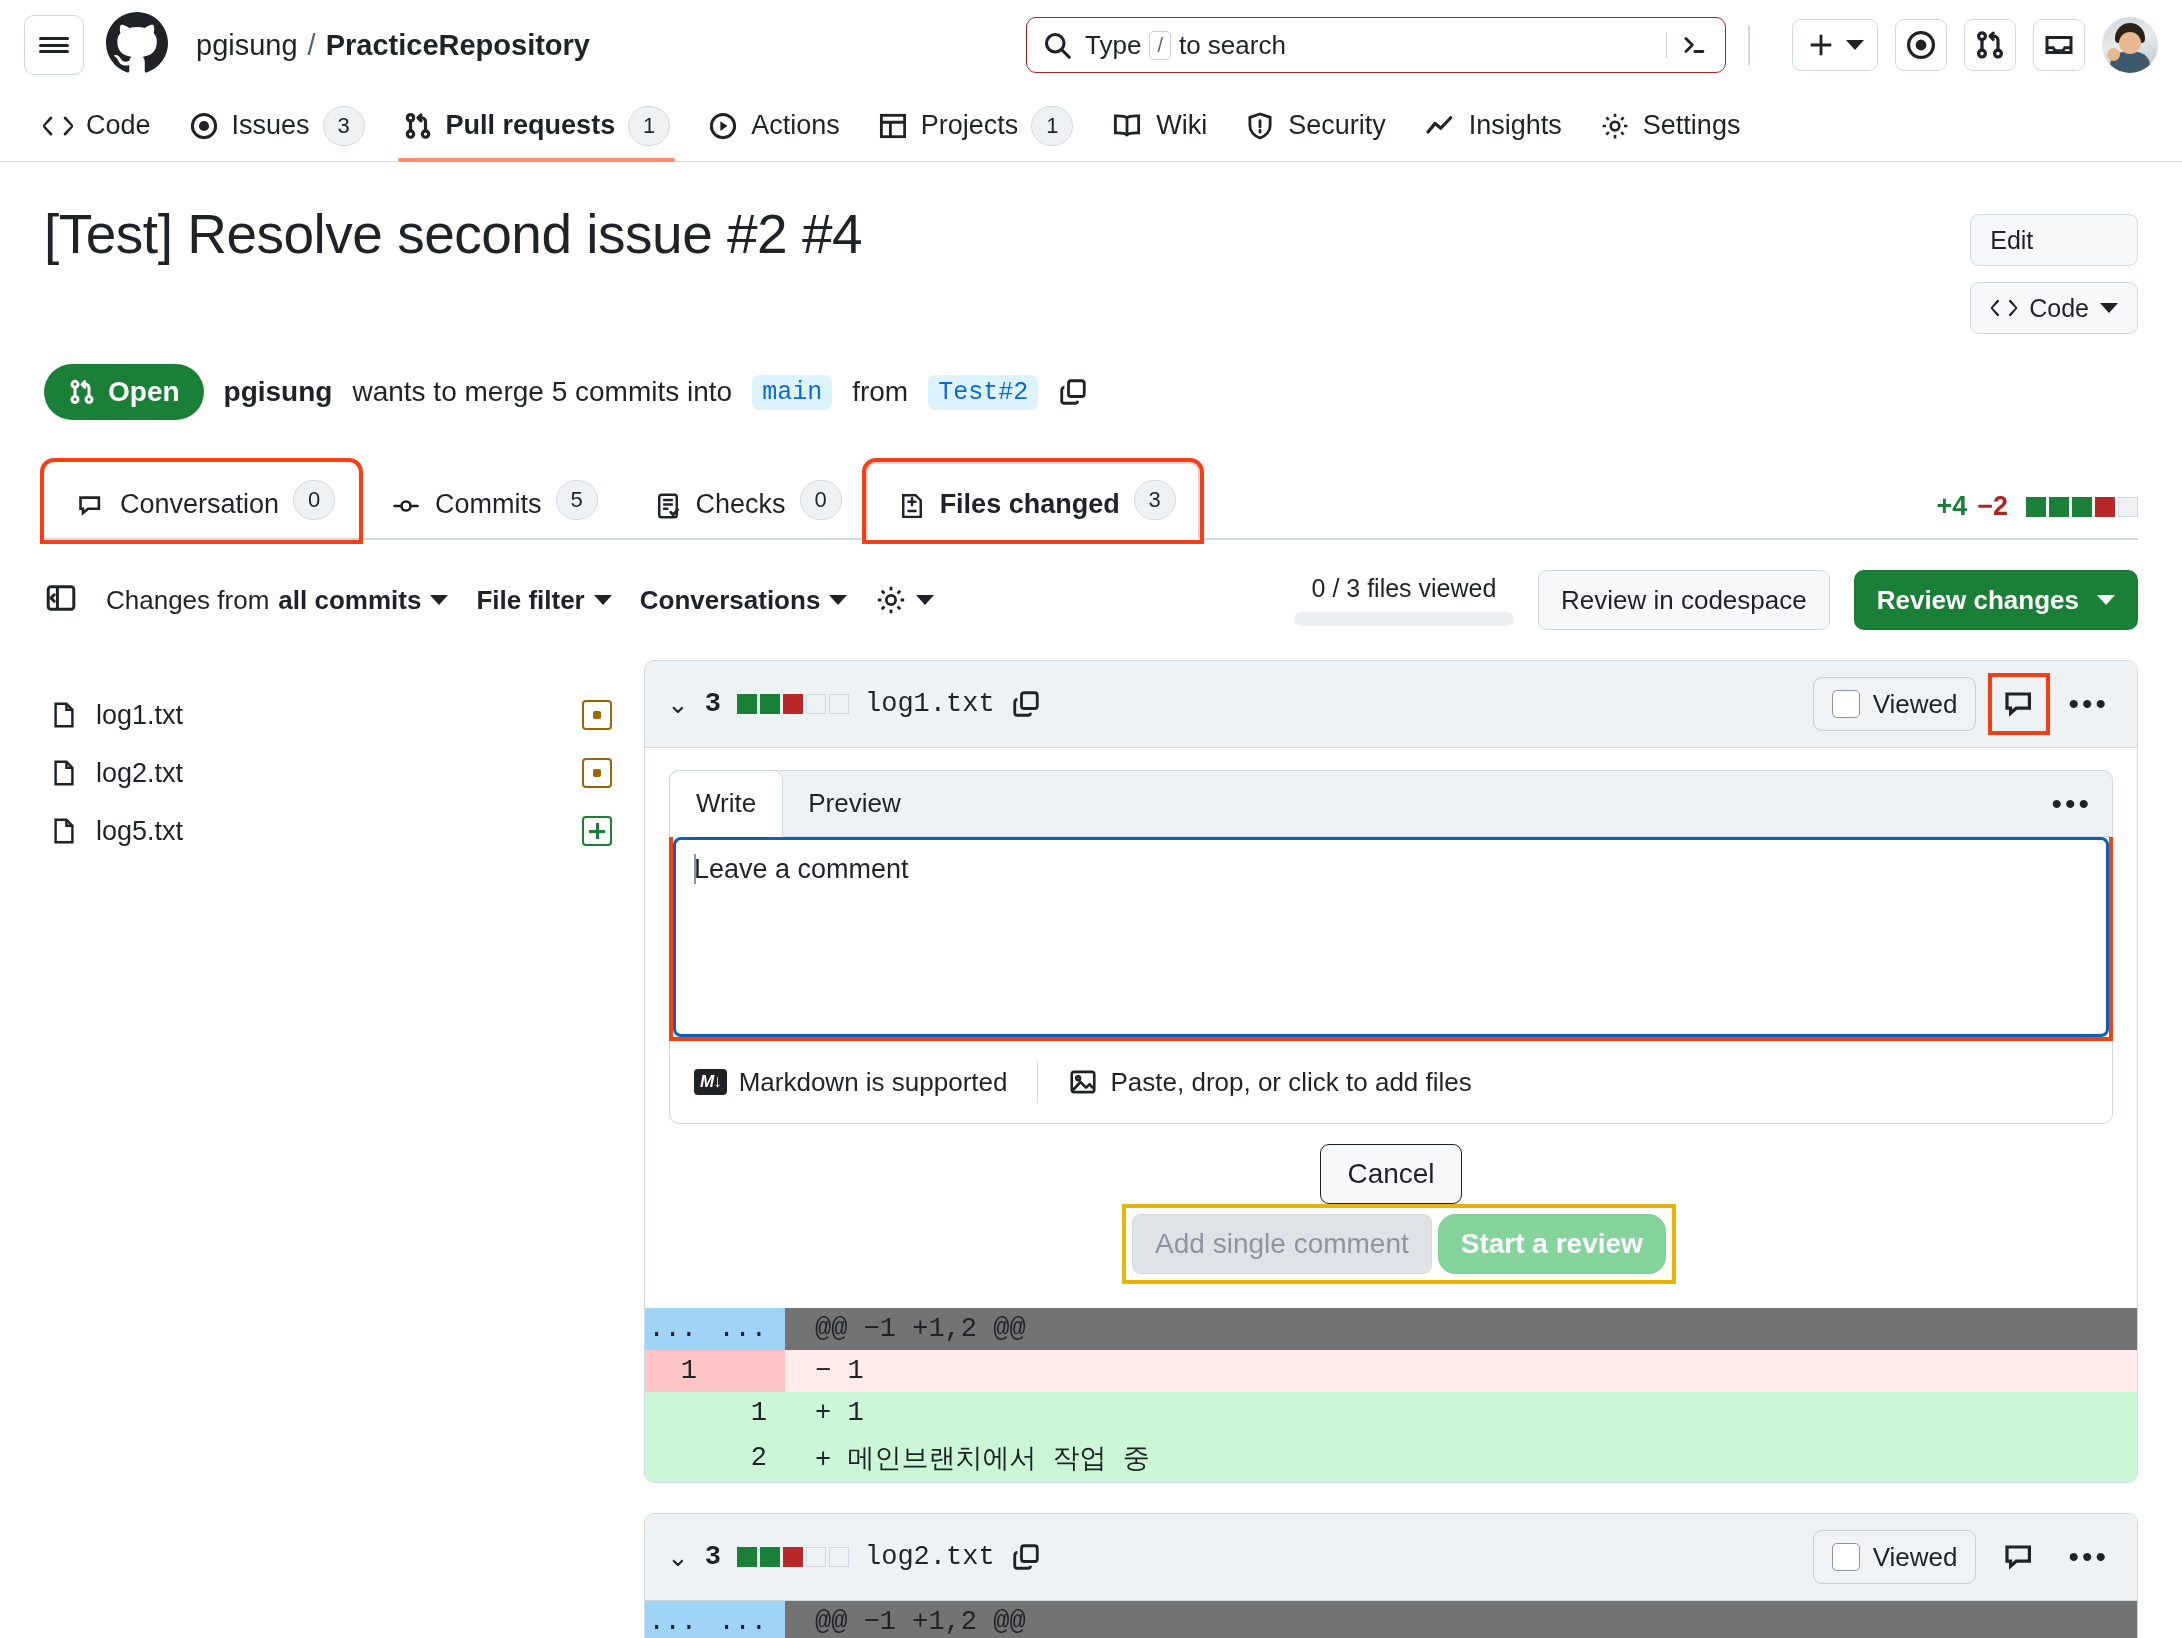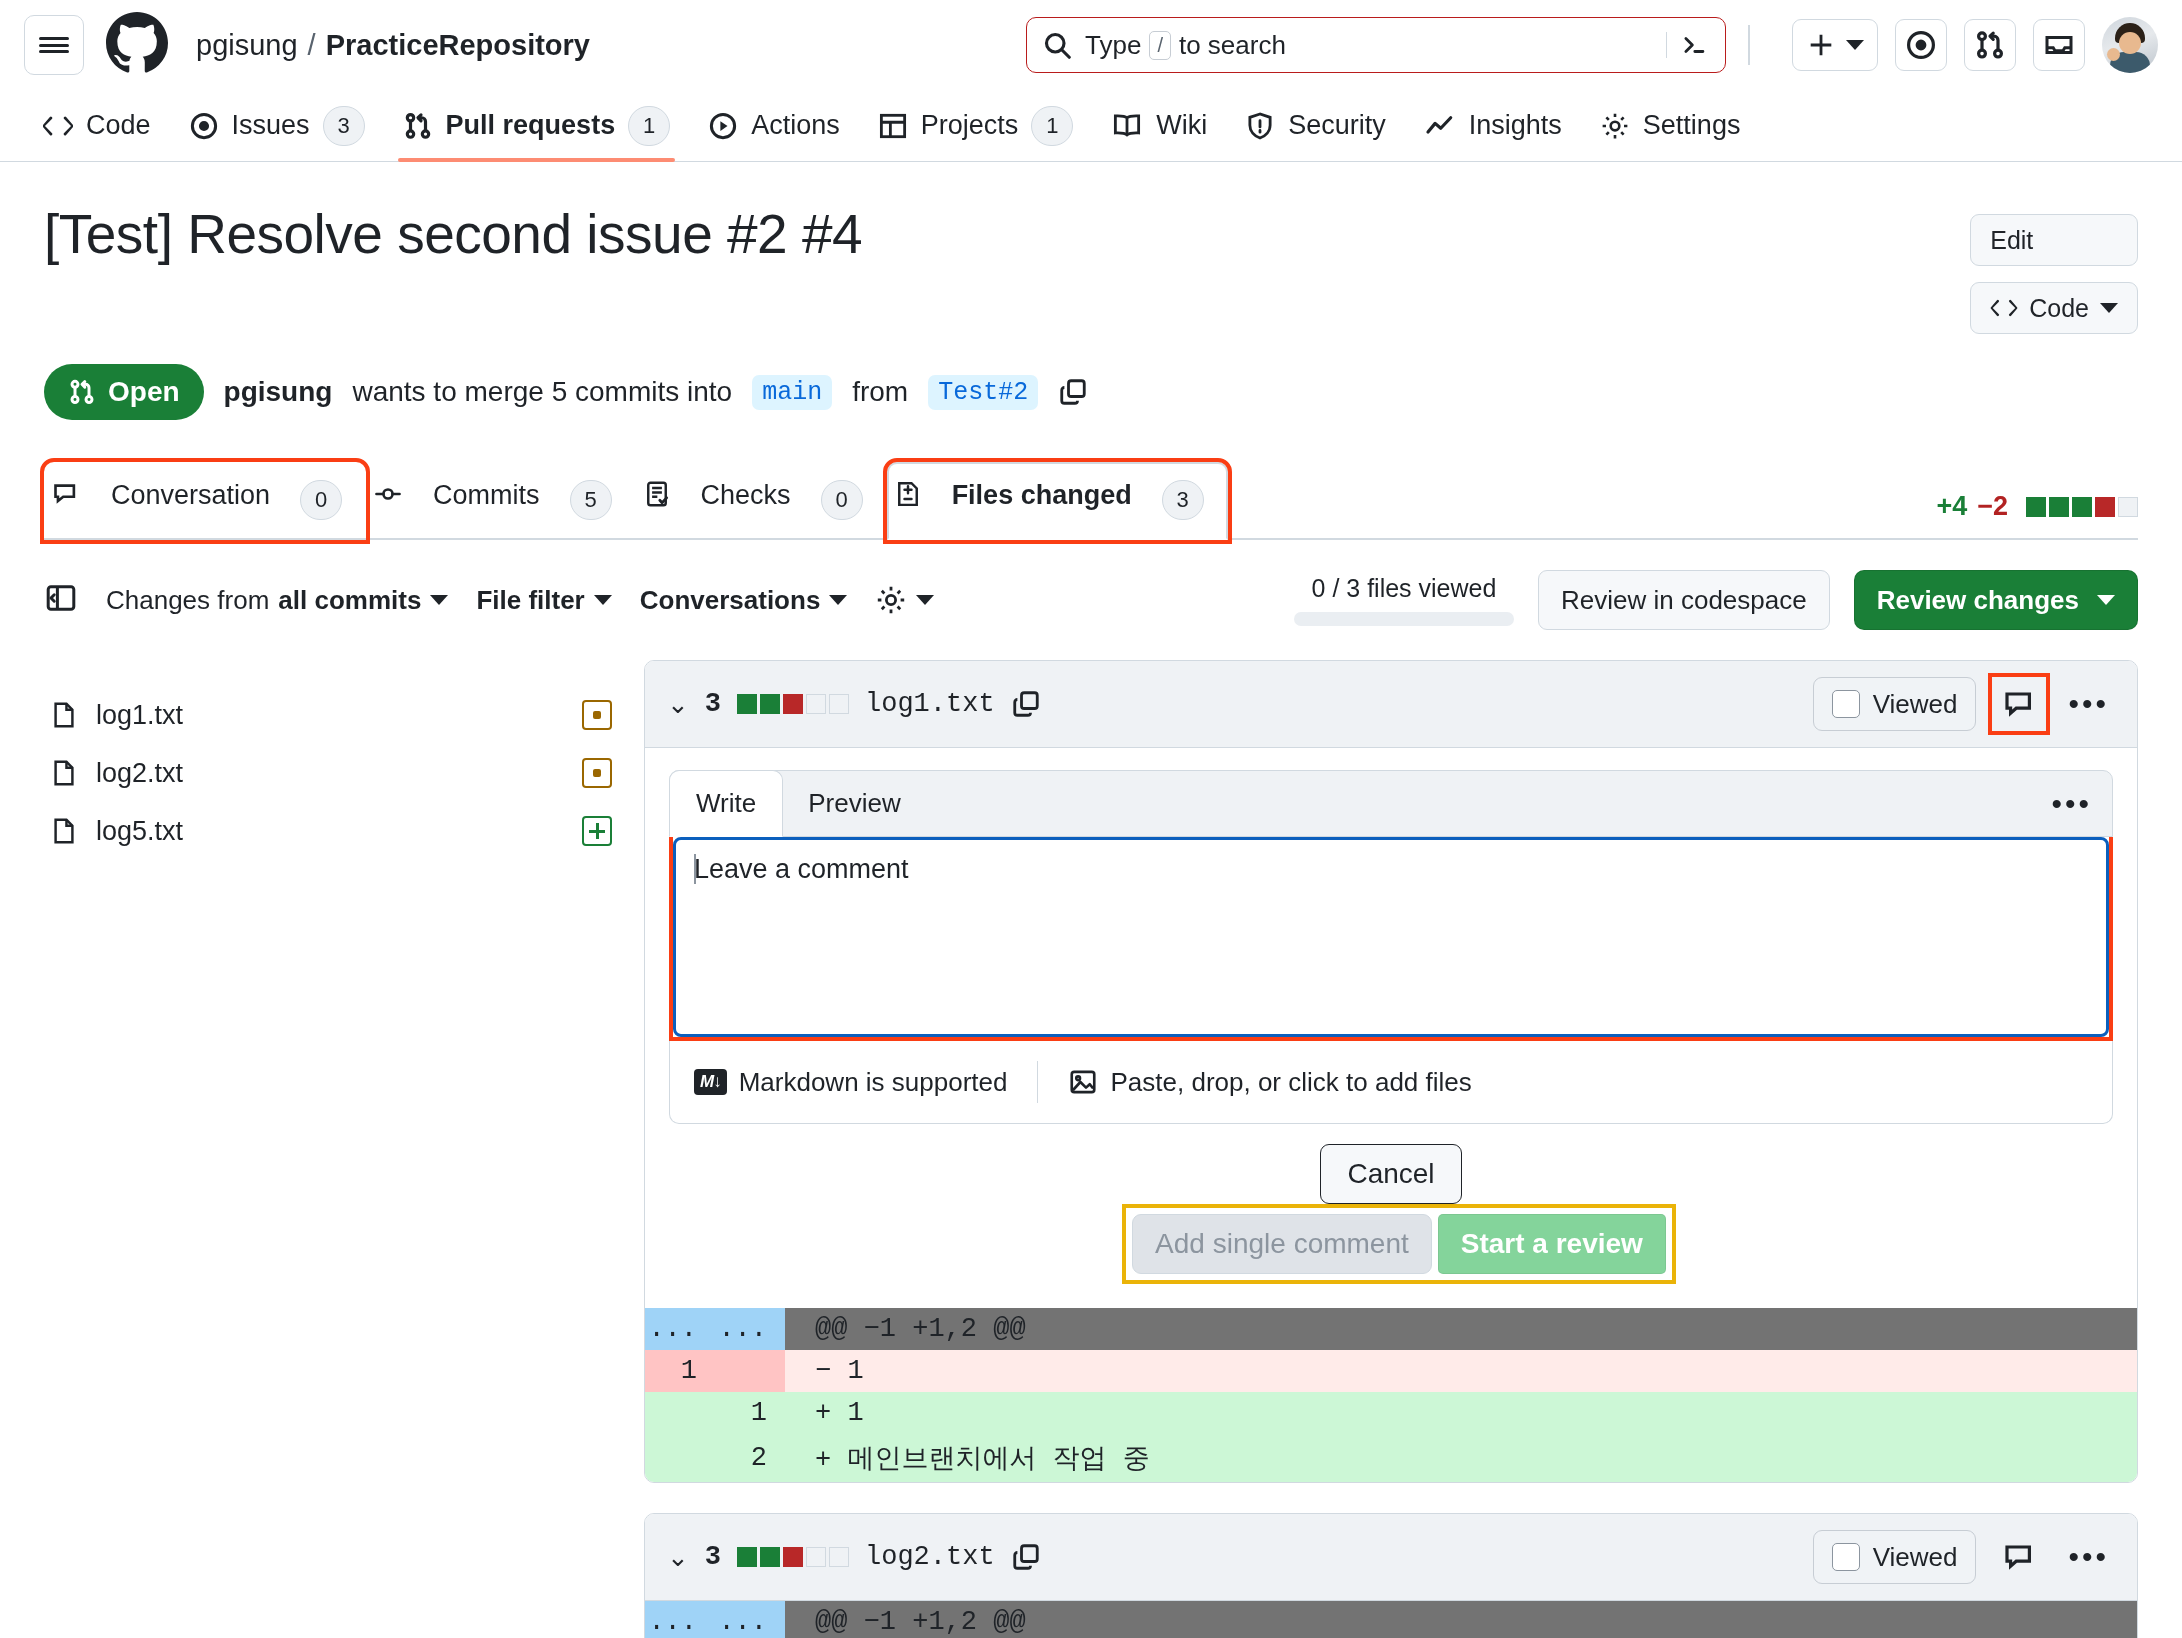--- a/index.html
+++ b/index.html
@@ -96,22 +96,22 @@
   .brtag {
     background:#ddf4ff; color:#0969da; border-radius:7px; padding:3px 10px;
     font-family:"Liberation Mono", monospace; font-size:25px;
   }
   .prmeta .user { font-weight:600; }
 
   
   .prtabs-wrap { margin:40px 44px 0 44px; position:relative; }
   .prtabs { display:flex; align-items:flex-end; border-bottom:2px solid #d1d9e0; position:relative;}
   .prtab {
-    display:flex; align-items:flex-start; gap:30px; font-size:27px;
-    padding:16px 22px 18px 5px; color:#1f2328; position:relative; top:2px;
+    display:flex; align-items:flex-end; gap:14px; font-size:27px;
+    padding:16px 22px 18px 30px; color:#1f2328; position:relative; top:2px;
     border:2px solid transparent; border-radius:10px 10px 0 0;
   }
   .prtab.active {
     background:#fff; border-color:#d1d9e0; border-bottom-color:#fff; font-weight:600;
   }
   .hl { outline:4px solid #fa3e14; outline-offset:0px; }
   .diffstat { margin-left:auto; display:flex; align-items:center; gap:10px; padding-bottom:16px; font-size:27px; font-weight:600;}
   .add { color:#1a7f37; } .del { color:#b22222; }
   .sq { width:20px; height:20px; display:inline-block; border:1px solid #d1d9e0; }
   .sq.g { background:#1a7f37; border-color:#1a7f37;} .sq.r{background:#b82828;border-color:#b82828;} .sq.e{background:#eff2f5;}
@@ -191,21 +191,21 @@
   .mdbadge {
     background:#1f2328; color:#fff; border-radius:4px; font-size:17px; font-weight:bold;
     padding:3px 6px; letter-spacing:-1px;
   }
   .formactions { display:flex; justify-content:flex-end; align-items:center; gap:0; padding:20px 24px 24px 24px;flex-direction:column;}
   .btn-cancel { border:1px solid #1f2328; border-radius:9px; background:#f6f8fa; height:60px; padding:0 26px;
                 display:flex;align-items:center;font-size:28px;}
   .act-hl { border:4px solid #eab308; display:flex; margin-left:16px; }
   .btn-disabled { background:#dfe3e8; color:#8c959f; border:1px solid #d1d9e0; border-radius:9px;
                   height:60px; padding:0 22px; display:flex;align-items:center;font-size:28px; margin:6px;}
-  .btn-green-muted { background:#84d49b; color:#fff; border:1px solid rgba(0,0,0,.06); border-radius:5px;
+  .btn-green-muted { background:#84d49b; color:#fff; border:1px solid rgba(0,0,0,.06); border-radius:18px;
                   height:60px; padding:0 22px; display:flex;align-items:center;font-size:28px; margin:6px 6px 6px 0; font-weight:600;}
 
   
   .diff { width:100%; border-collapse:collapse; font-family:"Liberation Mono", monospace; font-size:27px;}
   .diff td { padding:6px 0; }
   .ln { width:70px; text-align:right; padding-right:18px !important; color:#1f2328; }
   .hunk .ln { background:#9fd3f7; color:#1f2328; }
   .hunk .code { background:#737373; padding-left:30px !important;}
   .dl .ln { background:#ffc4c4; }
   .dl .code { background:#ffebe9; padding-left:30px !important;}

